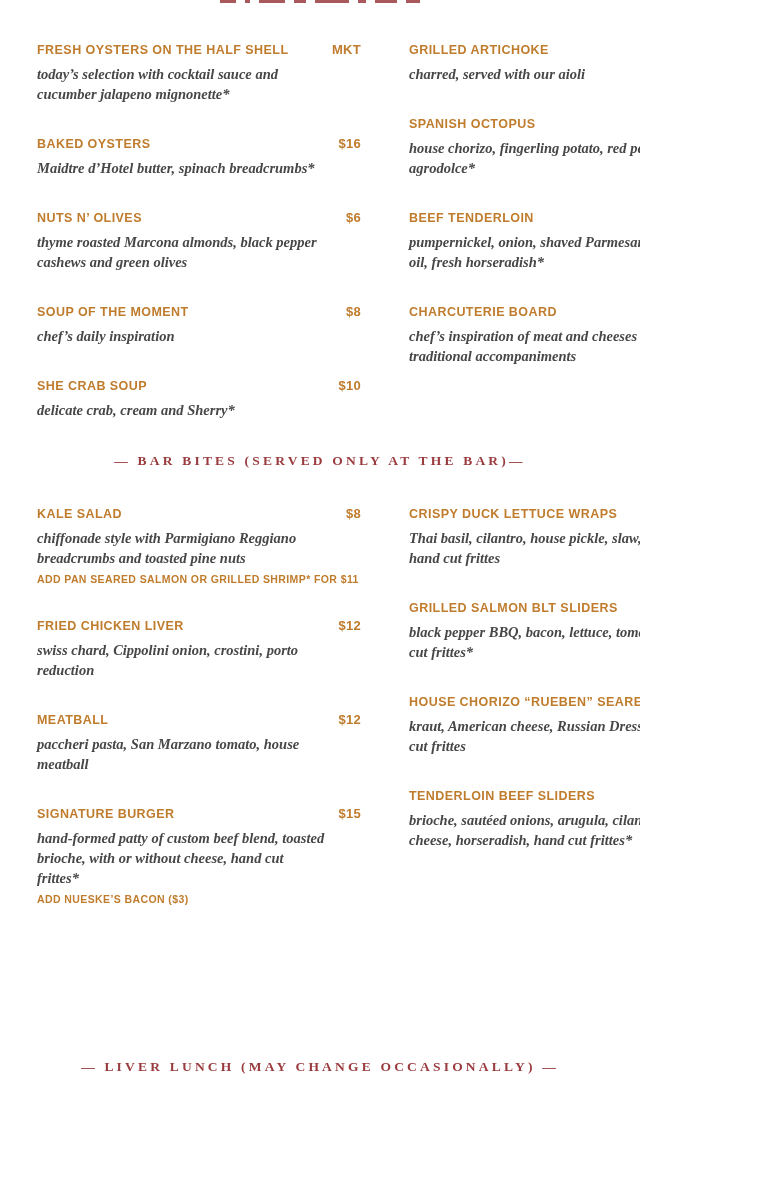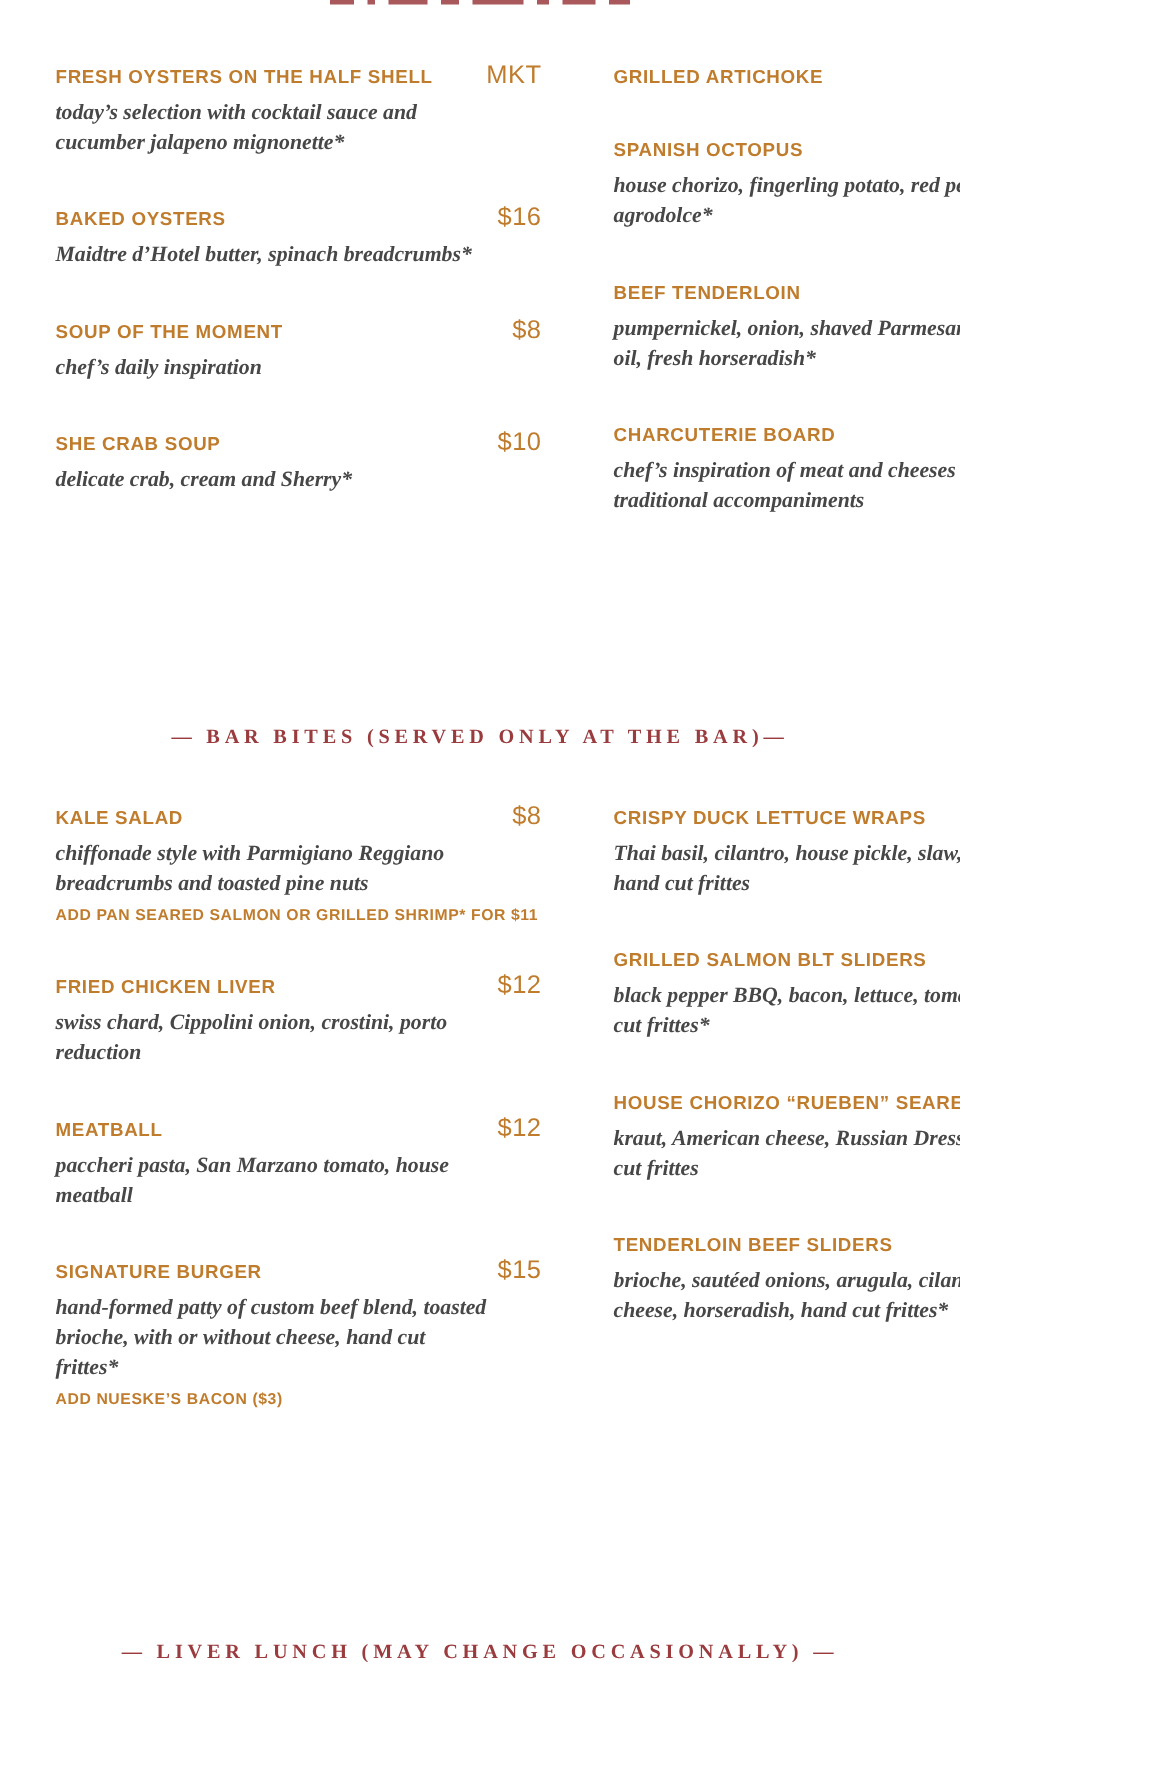--- a/index.html
+++ b/index.html
@@ -32,21 +32,20 @@
   .top-frag span:nth-child(7) { width: 22px; }
   .top-frag span:nth-child(8) { width: 14px; }
 
   .menu { padding: 0 37px; }
   .cols { display: flex; gap: 48px; }
   .col { width: 324px; flex: 0 0 324px; }
 
   .sec1 .cols { margin-top: 37px; }
 
   .section-title {
-    margin-top: 106px;
     text-align: center;
     font-family: "Liberation Serif", serif;
     font-weight: 600;
     font-size: 13.5px;
     letter-spacing: 3.2px;
     color: var(--header-red);
     line-height: 18px;
   }
   .sec3 .section-title { margin-top: 120px; }
   .sec2 .cols { margin-top: 36px; }
@@ -54,22 +53,22 @@
   .item { margin-bottom: 32px; }
   .row { display: flex; justify-content: space-between; align-items: baseline; line-height: 16px; }
   .name {
     color: var(--accent-orange);
     font-weight: bold;
     font-size: 12.5px;
     letter-spacing: 0.45px;
   }
   .price {
     color: var(--accent-orange);
-    font-weight: normal;
-    font-size: 17px;
+    font-weight: bold;
+    font-size: 13px;
     letter-spacing: 0.3px;
     white-space: nowrap;
     padding-left: 10px;
   }
   .desc {
     margin-top: 6px;
     max-width: 292px;
     font-family: "Liberation Serif", serif;
     font-style: italic;
     font-size: 14.5px;
@@ -117,20 +116,27 @@
           </div>
 
           <div class="item">
             <div class="row">
               <span class="name">BAKED OYSTERS</span>
               <span class="price">$16</span>
             </div>
             <div class="desc">Maidtre d’Hotel butter, spinach breadcrumbs*</div>
           </div>
 
+          <div class="item">
+            <div class="row">
+              <span class="name">NUTS N’ OLIVES</span>
+              <span class="price">$6</span>
+            </div>
+            <div class="desc">thyme roasted Marcona almonds, black pepper cashews and green olives</div>
+          </div>
 
           <div class="item">
             <div class="row">
               <span class="name">SOUP OF THE MOMENT</span>
               <span class="price">$8</span>
             </div>
             <div class="desc">chef’s daily inspiration</div>
           </div>
 
           <div class="item">
@@ -142,20 +148,21 @@
           </div>
 
         </div>
         <div class="col">
 
           <div class="item">
             <div class="row">
               <span class="name">GRILLED ARTICHOKE</span>
               <span class="price">$10</span>
             </div>
+            <div class="desc">charred, served with our aioli</div>
           </div>
 
           <div class="item">
             <div class="row">
               <span class="name">SPANISH OCTOPUS</span>
               <span class="price">$14</span>
             </div>
             <div class="desc">house chorizo, fingerling potato, red pepper agrodolce*</div>
           </div>
 

